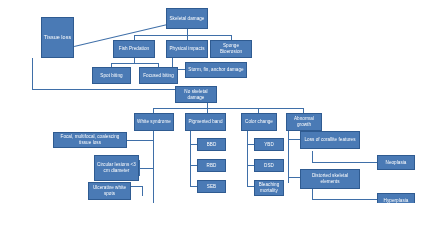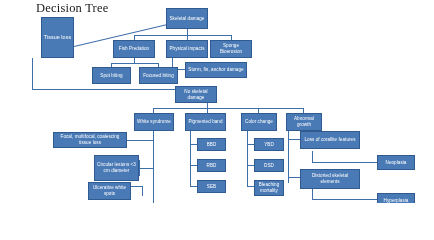--- a/index.html
+++ b/index.html
@@ -60,21 +60,20 @@
     border-top: 1px solid #3f6fa8;
     transform-origin: 0 0;
     height: 0;
   }
 </style>
 </head>
 <body>
 
 <div id="canvas">
 
-  <div id="title">Decision Tree</div>
 
   <div class="conn diag" style="left:74px; top:46px; width:96px; transform: rotate(-13.2deg);"></div>
 
   <div class="conn v" style="left:32px; top:58px; height:31px;"></div>
   <div class="conn h" style="left:32px; top:89px; width:143px;"></div>
 
   <div class="conn v" style="left:187px; top:29px; height:6px;"></div>
   <div class="conn h" style="left:134px; top:35px; width:97px;"></div>
   <div class="conn v" style="left:134px; top:35px; height:5px;"></div>
   <div class="conn v" style="left:187px; top:35px; height:5px;"></div>

